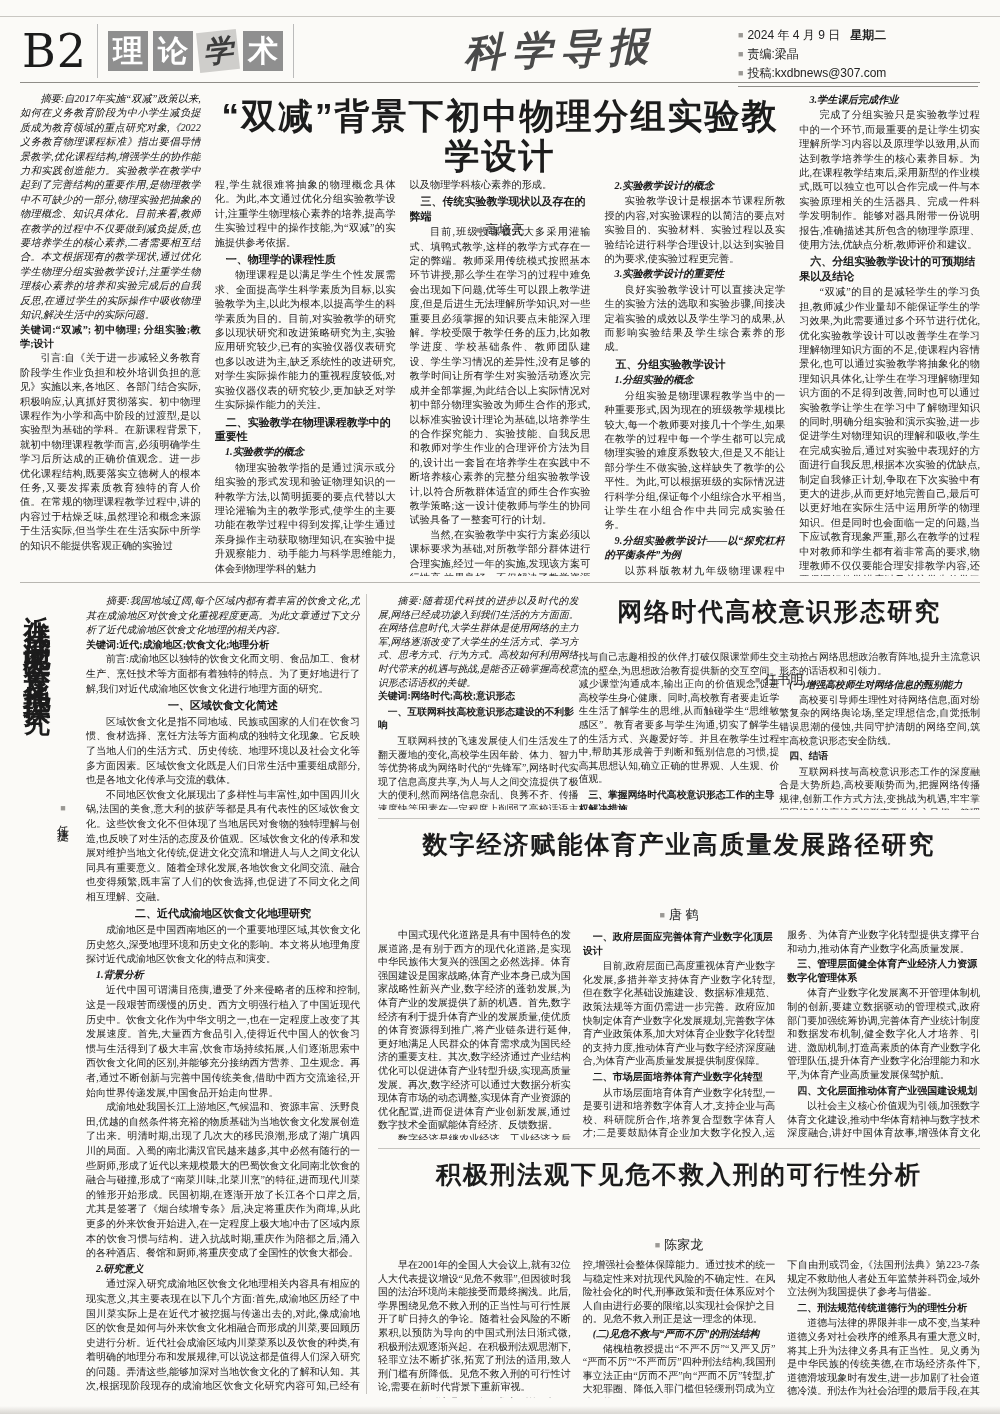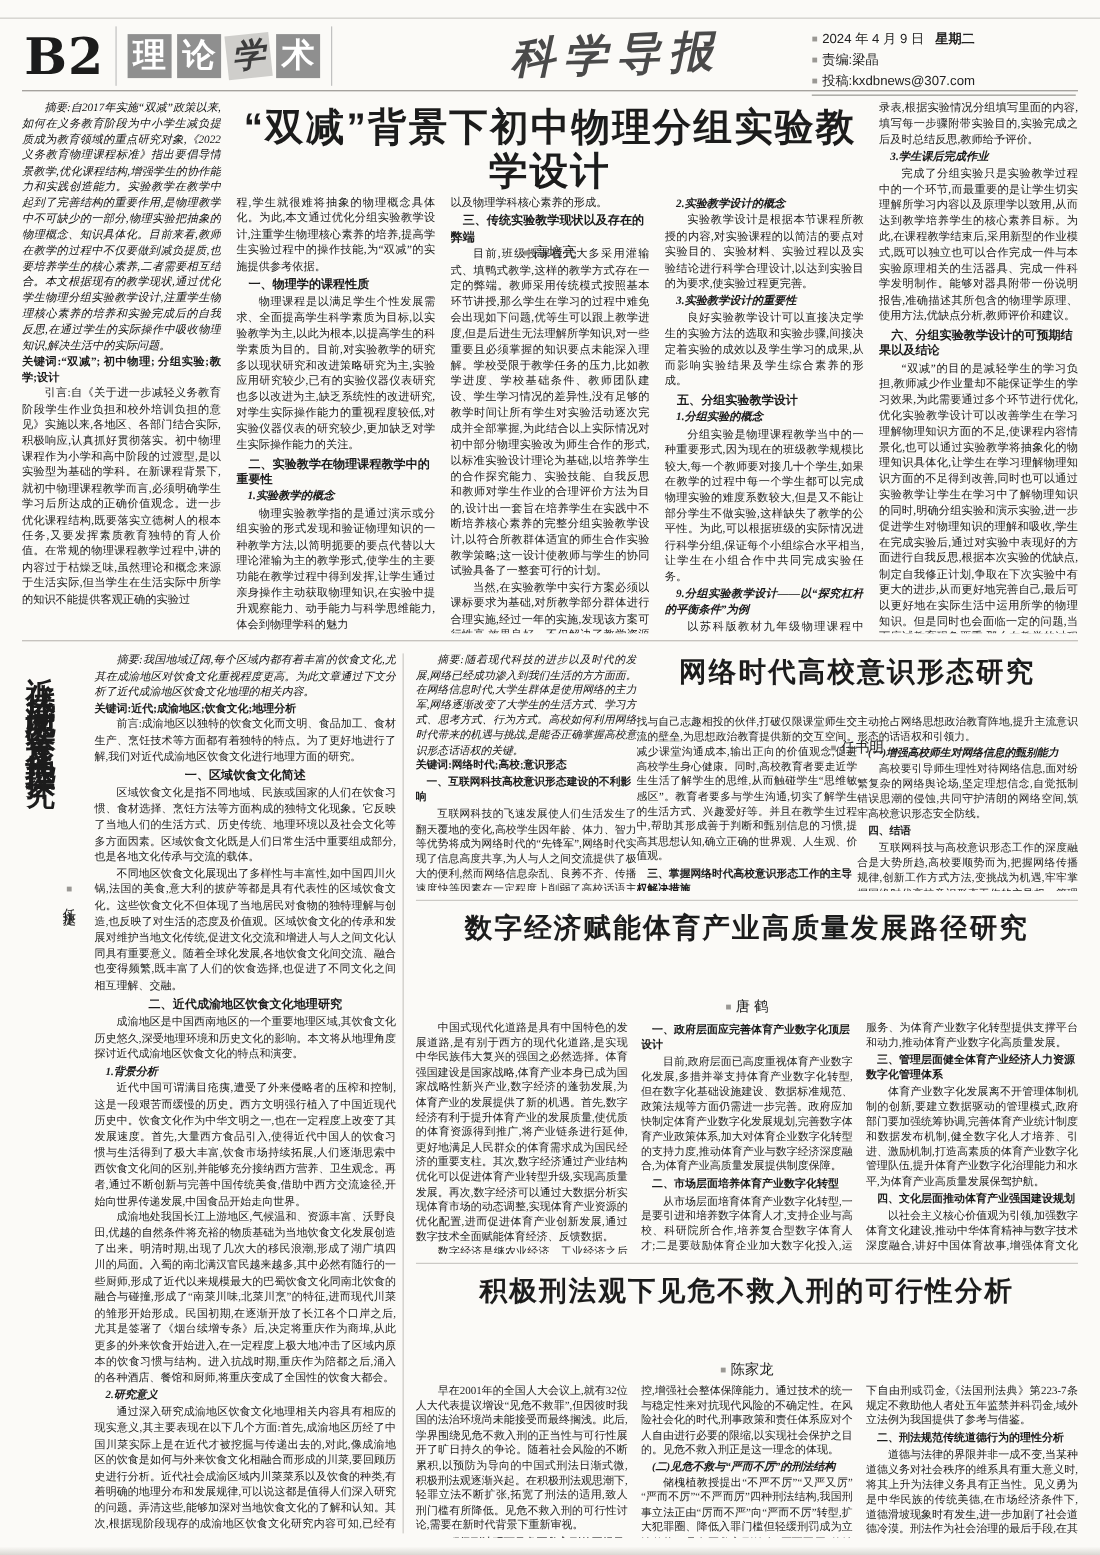--- a/index.html
+++ b/index.html
@@ -4,21 +4,21 @@
 <style>
   html,body{margin:0;padding:0;background:#e8e6e2;}
   .page{position:relative;width:1000px;height:1414px;margin:0 auto;background:#fbfaf7;color:#1c1c1c;
         font-family:"Liberation Serif","DejaVu Serif",serif;overflow:hidden;}
   .page::before{content:"";position:absolute;left:0;top:16px;right:0;border-top:1px solid #c9c7c2;}
   .page::after{content:"";position:absolute;left:0;bottom:0;right:0;height:8px;background:linear-gradient(#fbfaf7,#d8d6d1);}
 
   
   .masthead{position:absolute;left:20px;top:22px;right:20px;height:60px;border-bottom:1px solid #8f8d88;}
   .mh-left{position:absolute;left:2px;top:2px;display:flex;align-items:center;gap:10px;}
-  .page-no{font-family:"DejaVu Serif",serif;font-weight:bold;font-size:46px;line-height:52px;letter-spacing:1px;}
+  .page-no{font-family:"DejaVu Serif",serif;font-weight:normal;font-size:46px;line-height:52px;letter-spacing:1px;}
   .sec-boxes{display:flex;gap:5px;align-items:center;border-left:1px solid #bbb;border-right:1px solid #bbb;padding:0 10px;height:54px;}
   .sec-box{width:40px;height:40px;background:#8f8f8f;color:#fff;font-family:"DejaVu Sans",sans-serif;
            font-weight:bold;font-size:30px;line-height:40px;text-align:center;}
   .sec-box.alt{background:#cfcecb;color:#3c3c3c;transform:rotate(-6deg);font-style:italic;}
   .mh-name{position:absolute;left:390px;top:0;width:300px;text-align:center;font-family:"DejaVu Serif",serif;
            font-style:italic;font-weight:bold;font-size:40px;letter-spacing:8px;color:#4a4a4a;transform:rotate(-2deg);}
   .mh-info{position:absolute;right:2px;top:4px;width:240px;font-family:"Liberation Sans","DejaVu Sans",sans-serif;
            font-size:12px;line-height:18px;color:#222;border-bottom:1px solid #8f8d88;padding-bottom:3px;}
   .mh-info .row{white-space:nowrap;}
   .sq{color:#9a9894;font-size:9px;margin-right:4px;position:relative;top:-1px;}
@@ -127,21 +127,20 @@
         <p class="t-p">实验教学设计是根据本节课程所教授的内容,对实验课程的以简洁的要点对实验目的、实验材料、实验过程以及实验结论进行科学合理设计,以达到实验目的为要求,使实验过程更完善。</p>
         <p class="t-h2">3.实验教学设计的重要性</p>
         <p class="t-p">良好实验教学设计可以直接决定学生的实验方法的选取和实验步骤,间接决定着实验的成效以及学生学习的成果,从而影响实验结果及学生综合素养的形成。</p>
         <p class="t-h1">五、分组实验教学设计</p>
         <p class="t-h2">1.分组实验的概念</p>
         <p class="t-p">分组实验是物理课程教学当中的一种重要形式,因为现在的班级教学规模比较大,每一个教师要对接几十个学生,如果在教学的过程中每一个学生都可以完成物理实验的难度系数较大,但是又不能让部分学生不做实验,这样缺失了教学的公平性。为此,可以根据班级的实际情况进行科学分组,保证每个小组综合水平相当,让学生在小组合作中共同完成实验任务。</p>
         <p class="t-h2">9.分组实验教学设计——以“探究杠杆的平衡条件”为例</p>
         <p class="t-p">以苏科版教材九年级物理课程中《探究杠杆的平衡条件》为例,2人一组,每组配发一份实验记</p>
       </div>
     <div class="c5">
-        <p class="t-cont">录表,根据实验情况分组填写里面的内容,填写每一步骤附带实验目的,实验完成之后及时总结反思,教师给予评价。</p>
         <p class="t-h2">3.学生课后完成作业</p>
         <p class="t-p">完成了分组实验只是实验教学过程中的一个环节,而最重要的是让学生切实理解所学习内容以及原理学以致用,从而达到教学培养学生的核心素养目标。为此,在课程教学结束后,采用新型的作业模式,既可以独立也可以合作完成一件与本实验原理相关的生活器具、完成一件科学发明制作。能够对器具附带一份说明报告,准确描述其所包含的物理学原理、使用方法,优缺点分析,教师评价和建议。</p>
         <p class="t-h1">六、分组实验教学设计的可预期结果以及结论</p>
         <p class="t-p">“双减”的目的是减轻学生的学习负担,教师减少作业量却不能保证学生的学习效果,为此需要通过多个环节进行优化,优化实验教学设计可以改善学生在学习理解物理知识方面的不足,使课程内容情景化,也可以通过实验教学将抽象化的物理知识具体化,让学生在学习理解物理知识方面的不足得到改善,同时也可以通过实验教学让学生在学习中了解物理知识的同时,明确分组实验和演示实验,进一步促进学生对物理知识的理解和吸收,学生在完成实验后,通过对实验中表现好的方面进行自我反思,根据本次实验的优缺点,制定自我修正计划,争取在下次实验中有更大的进步,从而更好地完善自己,最后可以更好地在实际生活中运用所学的物理知识。但是同时也会面临一定的问题,当下应试教育现象严重,那么在教学的过程中对教师和学生都有着非常高的要求,物理教师不仅仅要能合理安排教学内容,还要保证好教学进度以及关注学生的学习成绩。教师过于注重学生对知识的理解,那么在课时进度上就会变慢,对于学生后期的复习学习进度会造成一定的压力,产生教师工作任务量加重等问题。我相信随着国家的发展和社会的进步,教育教学模式的改良会使以上问题迎刃而解,学生的学习效果也会更上一层楼。</p>
       </div>
   </div>
 
   <div class="rule-h" style="top:582px"></div>
   <div class="rule-v" style="left:366px;top:594px;height:800px"></div>
 

